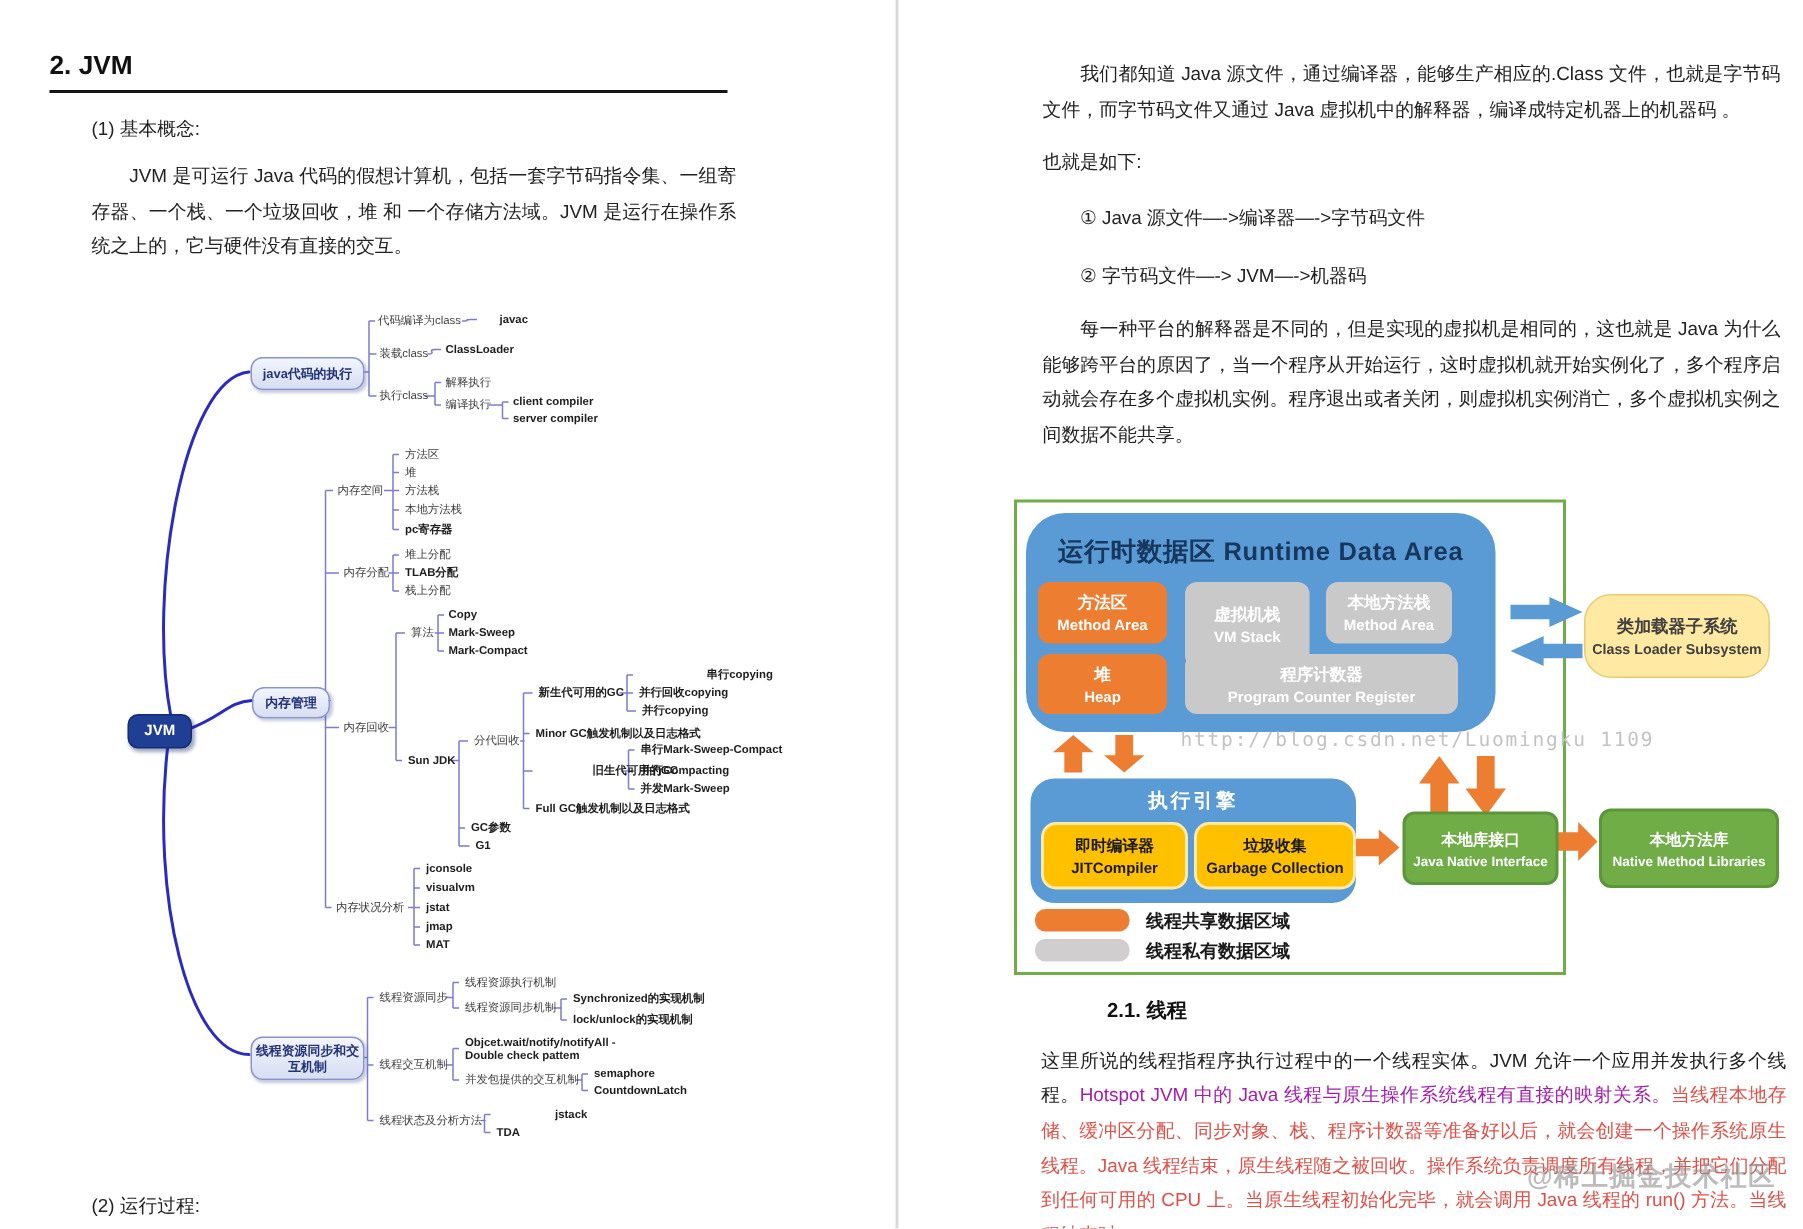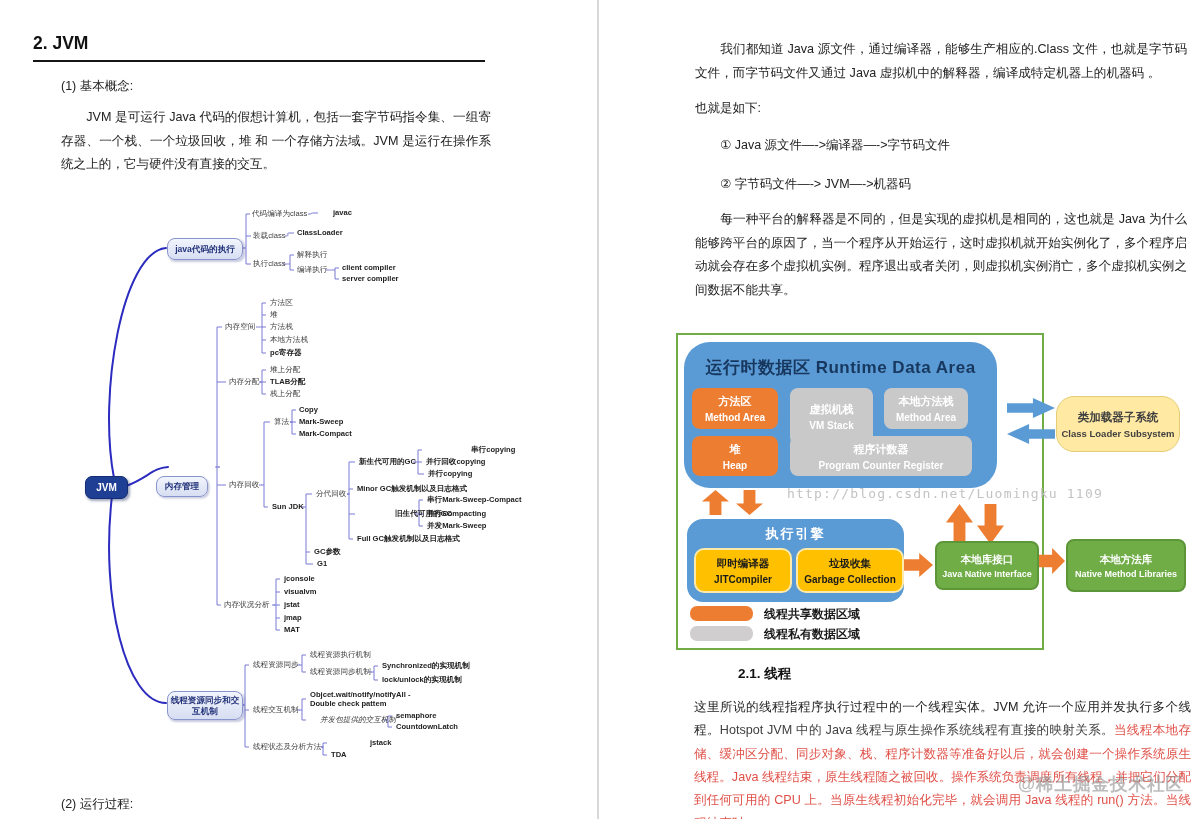--- a/index.html
+++ b/index.html
@@ -44,21 +44,21 @@
   .cream{background:#ffe9a3;color:#404040;border:1px solid #e6cc74;border-radius:18px}
   .cream .cn{font-size:11.5px}.cream .en{font-size:9.5px;margin-top:3px}
   .swatch{position:absolute;width:63px;height:15px;border-radius:7px;z-index:3}
   .legend-label{position:absolute;font-size:12px;font-weight:bold;color:#1a1a1a;z-index:3}
   .wm-csdn{position:absolute;left:787px;top:486px;z-index:5;font-family:"DejaVu Sans Mono","Liberation Mono",monospace;
            font-size:13px;color:#c3c3c3;letter-spacing:1.2px;white-space:nowrap}
   .wm-jj{position:absolute;left:1018px;top:772px;z-index:5;font-size:17.5px;font-weight:bold;
          color:rgba(140,140,140,.58);letter-spacing:1px;white-space:nowrap}
   .h21{position:absolute;left:738px;top:665px;font-size:13.5px;font-weight:bold;color:#111}
   .thread-p{position:absolute;left:694px;top:696px;width:497px;font-size:12.6px;line-height:23.3px;text-align:justify}
-  .c-blue{color:#404040}
+  .c-blue{color:#a21caf}
   .c-red{color:#e05048}
 </style>
 </head>
 <body>
 
 <div class="divider"></div>
 
 <div class="doc-title">2. JVM</div>
 <div class="sub" style="left:61px;top:78px">(1) 基本概念:</div>
 <div class="para" style="left:61px;top:106px;width:430px">JVM 是可运行 Java 代码的假想计算机，包括一套字节码指令集、一组寄存器、一个栈、一个垃圾回收，堆 和 一个存储方法域。JVM 是运行在操作系统之上的，它与硬件没有直接的交互。</div>
@@ -95,21 +95,21 @@
     <div class="mm box" style="left: 167px; top: 238px; width: 74px; height: 20px;">java代码的执行</div>
     <div class="mm t0" style="left: 252px; top: 210px;">代码编译为class</div>
     <div class="mm t1" style="left: 321px; top: 209px; padding-left: 12px;">javac</div>
     <div class="mm t0" style="left: 253px; top: 232px;">装载class</div>
     <div class="mm t1" style="left: 297px; top: 229px;">ClassLoader</div>
     <div class="mm t0" style="left: 253px; top: 260px;">执行class</div>
     <div class="mm t0" style="left: 297px; top: 251px;">解释执行</div>
     <div class="mm t0" style="left: 297px; top: 266px;">编译执行</div>
     <div class="mm t1" style="left: 342px; top: 264px;">client compiler</div>
     <div class="mm t1" style="left: 342px; top: 275px;">server compiler</div>
-    <div class="mm box" style="left: 156px; top: 458px; width: 50px; height: 19px; margin-top: 18px;">内存管理</div>
+    <div class="mm box" style="left: 168px; top: 458px; width: 50px; height: 19px;">内存管理</div>
     <div class="mm t0" style="left: 225px; top: 323px;">内存空间</div>
     <div class="mm t0" style="left: 270px; top: 299px;">方法区</div>
     <div class="mm t0" style="left: 270px; top: 311px;">堆</div>
     <div class="mm t0" style="left: 270px; top: 323px;">方法栈</div>
     <div class="mm t0" style="left: 270px; top: 336px;">本地方法栈</div>
     <div class="mm t1" style="left: 270px; top: 349px;">pc寄存器</div>
     <div class="mm t0" style="left: 229px; top: 378px;">内存分配</div>
     <div class="mm t0" style="left: 270px; top: 366px;">堆上分配</div>
     <div class="mm t1" style="left: 270px; top: 378px;">TLAB分配</div>
     <div class="mm t0" style="left: 270px; top: 390px;">栈上分配</div>
@@ -139,21 +139,21 @@
     <div class="mm t1" style="left: 284px; top: 614px;">jmap</div>
     <div class="mm t1" style="left: 284px; top: 626px;">MAT</div>
     <div class="mm box" style="left: 167px; top: 691px; width: 74px; height: 27px;">线程资源同步和交互机制</div>
     <div class="mm t0" style="left: 253px; top: 661px;">线程资源同步</div>
     <div class="mm t0" style="left: 310px; top: 651px;">线程资源执行机制</div>
     <div class="mm t0" style="left: 310px; top: 668px;">线程资源同步机制</div>
     <div class="mm t1" style="left: 382px; top: 662px;">Synchronized的实现机制</div>
     <div class="mm t1" style="left: 382px; top: 676px;">lock/unlock的实现机制</div>
     <div class="mm t0" style="left: 253px; top: 706px;">线程交互机制</div>
     <div class="mm t4" style="left: 310px; top: 690px; width: 112px;">Objcet.wait/notify/notifyAll - Double check pattem</div>
-    <div class="mm t0" style="left: 320px; top: 716px; font-style: italic;">并发包提供的交互机制</div>
+    <div class="mm t0" style="left: 310px; top: 716px;">并发包提供的交互机制</div>
     <div class="mm t1" style="left: 396px; top: 712px;">semaphore</div>
     <div class="mm t1" style="left: 396px; top: 723px;">CountdownLatch</div>
     <div class="mm t0" style="left: 253px; top: 743px;">线程状态及分析方法</div>
     <div class="mm t1" style="left: 331px; top: 739px; padding-left: 39px;">jstack</div>
     <div class="mm t1" style="left: 331px; top: 751px;">TDA</div>
   </div>
 
 <div class="para" style="left:695px;top:38px;width:492px">我们都知道 Java 源文件，通过编译器，能够生产相应的.Class 文件，也就是字节码文件，而字节码文件又通过 Java 虚拟机中的解释器，编译成特定机器上的机器码 。</div>
 <div class="sub" style="left:695px;top:100px">也就是如下:</div>
 <div class="sub" style="left:720px;top:137px">① Java 源文件—-&gt;编译器—-&gt;字节码文件</div>

